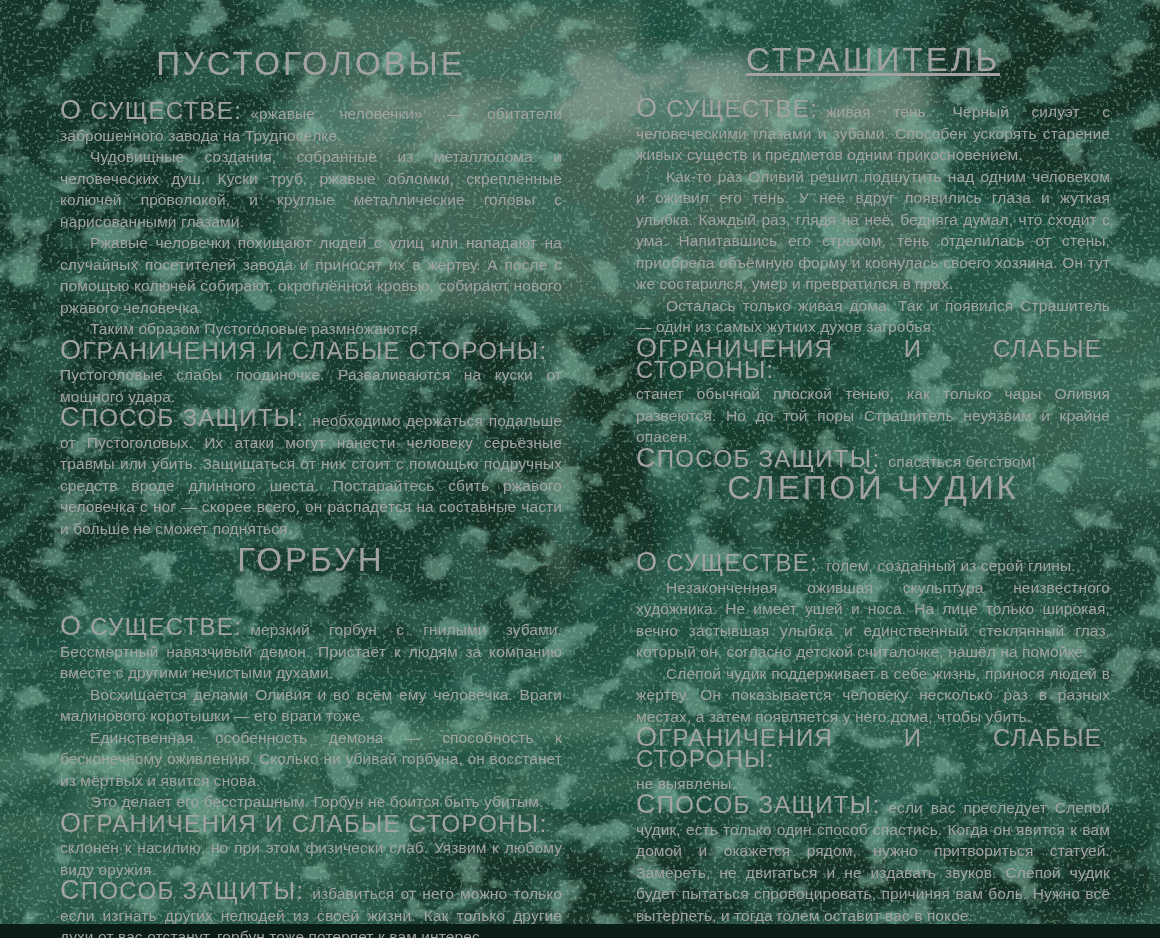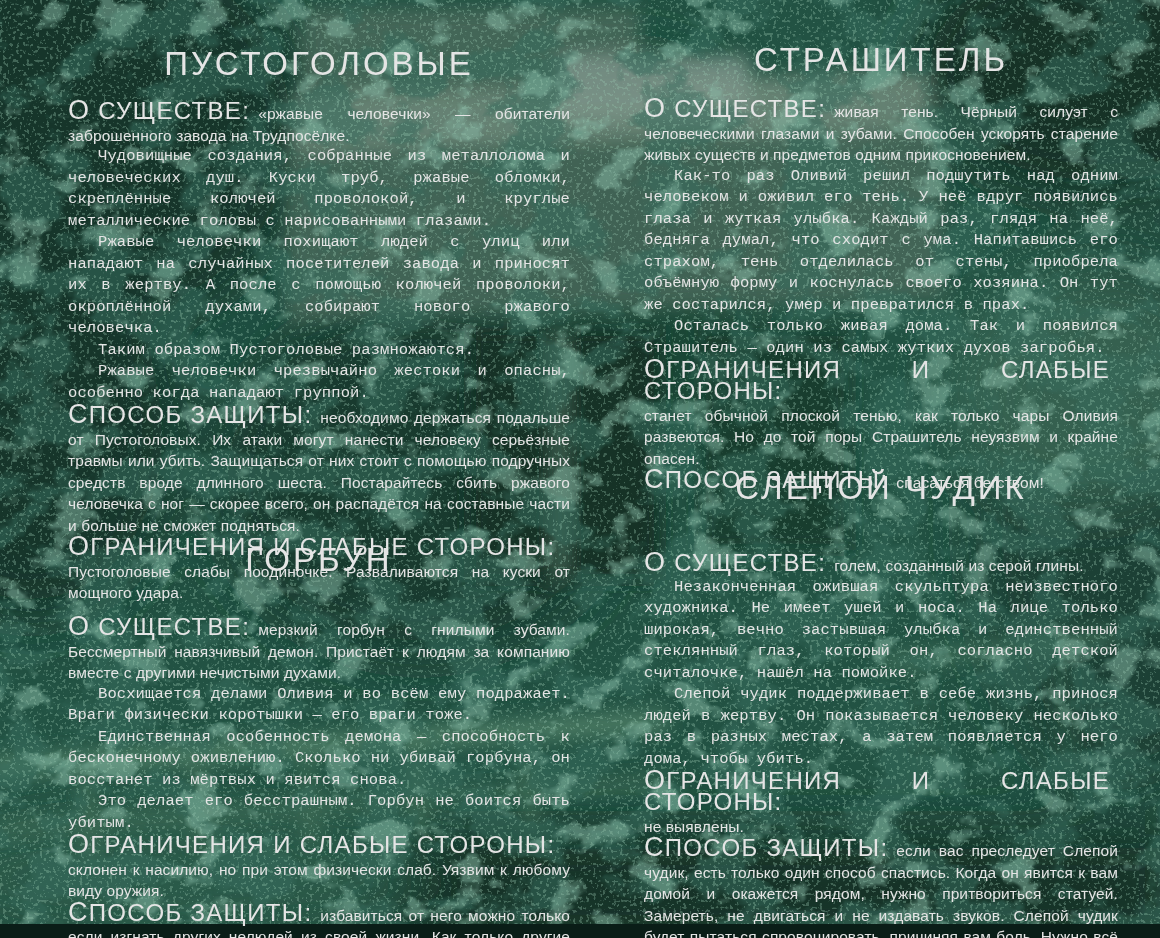--- a/index.html
+++ b/index.html
@@ -7,50 +7,49 @@
     width: 1160px; height: 938px;
     overflow: hidden;
     background: #225243;
     font-family: "Liberation Sans", "DejaVu Sans", sans-serif;
   }
   .spread { position: relative; width: 1160px; height: 938px; }
   .bg { position: absolute; left: 0; top: 0; width: 1160px; height: 938px; }
 
   .sec {
     position: absolute;
-    color: #e5e5e5;
+    color: #a3a3a3;
     z-index: 2;
-    margin-left: 8px;
   }
   .sec .title {
     margin: 0;
     text-align: center;
     font-size: 33px;
     font-weight: 400;
     letter-spacing: 3px;
     line-height: 40px;
     white-space: nowrap;
   }
   .s1 { left: 60px;  top: 44px;  width: 502px; }
   .s2 { left: 60px;  top: 540px; width: 502px; }
   .s3 { left: 636px; top: 40px;  width: 474px; }
   .s4 { left: 636px; top: 468px; width: 474px; }
   .s1 .title { margin-bottom: 16px; }
   .s2 .title { margin-bottom: 36px; }
-  .s3 .title { margin-bottom: 18px; }
+  .s3 .title { margin-bottom: 18px; text-decoration: underline; }
   .s4 .title { margin-bottom: 44px; }
 
   .para {
     margin: 0;
     font-size: 15.5px;
     line-height: 21.5px;
     letter-spacing: 0.1px;
     text-align: justify;
   }
-  .para.indent { text-indent: 30px; font-family: Liberation Mono, monospace; }
+  .para.indent { text-indent: 30px; }
   .lbl {
     display: inline-block;
     font-size: 24px;
     line-height: 21px;
     letter-spacing: 1.3px;
     margin-right: 8px;
     text-indent: 0;
     vertical-align: baseline;
   }
   .lbl::first-letter { font-size: 27px; }
@@ -124,31 +123,30 @@
     <rect width="1160" height="938" filter="url(#fPatchLight)" opacity="0.5"></rect>
     <rect width="1160" height="938" filter="url(#fSpeck)" opacity="0.35"></rect>
 
     <rect x="0" y="924" width="1160" height="14" fill="#0a1d17"></rect>
   </svg>
 
   <section class="sec s1">
     <h2 class="title">ПУСТОГОЛОВЫЕ</h2>
     <p class="para"><span class="lbl">О СУЩЕСТВЕ:</span><span>«ржавые человечки» — обитатели заброшенного завода на Трудпосёлке.</span></p>
     <p class="para indent"><span>Чудовищные создания, собранные из металлолома и человеческих душ. Куски труб, ржавые обломки, скреплённые колючей проволокой, и круглые металлические головы с нарисованными глазами.</span></p>
-    <p class="para indent"><span>Ржавые человечки похищают людей с улиц или нападают на случайных посетителей завода и приносят их в жертву. А после с помощью колючей проволоки, окроплённой духами, собирают нового ржавого человечка.</span></p>
+    <p class="para indent"><span>Ржавые человечки похищают людей с улиц или нападают на случайных посетителей завода и приносят их в жертву. А после с помощью колючей собирают, окроплённой кровью, собирают нового ржавого человечка.</span></p>
     <p class="para indent"><span>Таким образом Пустоголовые размножаются.</span></p>
-    <p class="para indent"><span>Ржавые человечки чрезвычайно жестоки и опасны, особенно когда нападают группой.</span></p>
+    <p class="para"><span class="lbl">ОГРАНИЧЕНИЯ И СЛАБЫЕ СТОРОНЫ:</span><span>Пустоголовые слабы поодиночке. Разваливаются на куски от мощного удара.</span></p>
     <p class="para"><span class="lbl">СПОСОБ ЗАЩИТЫ:</span><span>необходимо держаться подальше от Пустоголовых. Их атаки могут нанести человеку серьёзные травмы или убить. Защищаться от них стоит с помощью подручных средств вроде длинного шеста. Постарайтесь сбить ржавого человечка с ног — скорее всего, он распадётся на составные части и больше не сможет подняться.</span></p>
-    <p class="para"><span class="lbl">ОГРАНИЧЕНИЯ И СЛАБЫЕ СТОРОНЫ:</span><span>Пустоголовые слабы поодиночке. Разваливаются на куски от мощного удара.</span></p>
   </section>
 
   <section class="sec s2">
     <h2 class="title">ГОРБУН</h2>
     <p class="para"><span class="lbl">О СУЩЕСТВЕ:</span><span>мерзкий горбун с гнилыми зубами. Бессмертный навязчивый демон. Пристаёт к людям за компанию вместе с другими нечистыми духами.</span></p>
-    <p class="para indent"><span>Восхищается делами Оливия и во всём ему подражает. Враги физически коротышки — его враги тоже.</span></p>
+    <p class="para indent"><span>Восхищается делами Оливия и во всём ему человечка. Враги малинового коротышки — его враги тоже.</span></p>
     <p class="para indent"><span>Единственная особенность демона — способность к бесконечному оживлению. Сколько ни убивай горбуна, он восстанет из мёртвых и явится снова.</span></p>
     <p class="para indent"><span>Это делает его бесстрашным. Горбун не боится быть убитым.</span></p>
     <p class="para"><span class="lbl">ОГРАНИЧЕНИЯ И СЛАБЫЕ СТОРОНЫ:</span><span>склонен к насилию, но при этом физически слаб. Уязвим к любому виду оружия.</span></p>
     <p class="para"><span class="lbl">СПОСОБ ЗАЩИТЫ:</span><span>избавиться от него можно только если изгнать других нелюдей из своей жизни. Как только другие духи от вас отстанут, горбун тоже потеряет к вам интерес.</span></p>
   </section>
 
   <section class="sec s3">
     <h2 class="title">СТРАШИТЕЛЬ</h2>
     <p class="para"><span class="lbl">О СУЩЕСТВЕ:</span><span>живая тень. Чёрный силуэт с человеческими глазами и зубами. Способен ускорять старение живых существ и предметов одним прикосновением.</span></p>
     <p class="para indent"><span>Как-то раз Оливий решил подшутить над одним человеком и оживил его тень. У неё вдруг появились глаза и жуткая улыбка. Каждый раз, глядя на неё, бедняга думал, что сходит с ума. Напитавшись его страхом, тень отделилась от стены, приобрела объёмную форму и коснулась своего хозяина. Он тут же состарился, умер и превратился в прах.</span></p>

